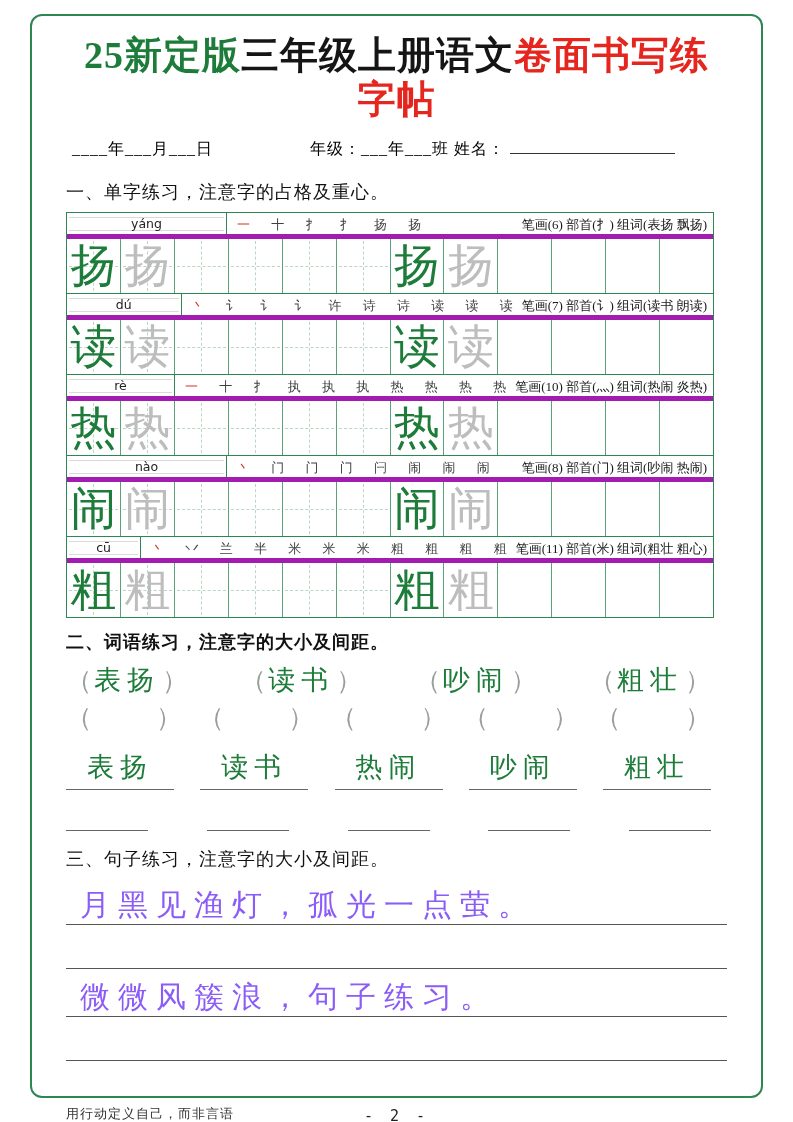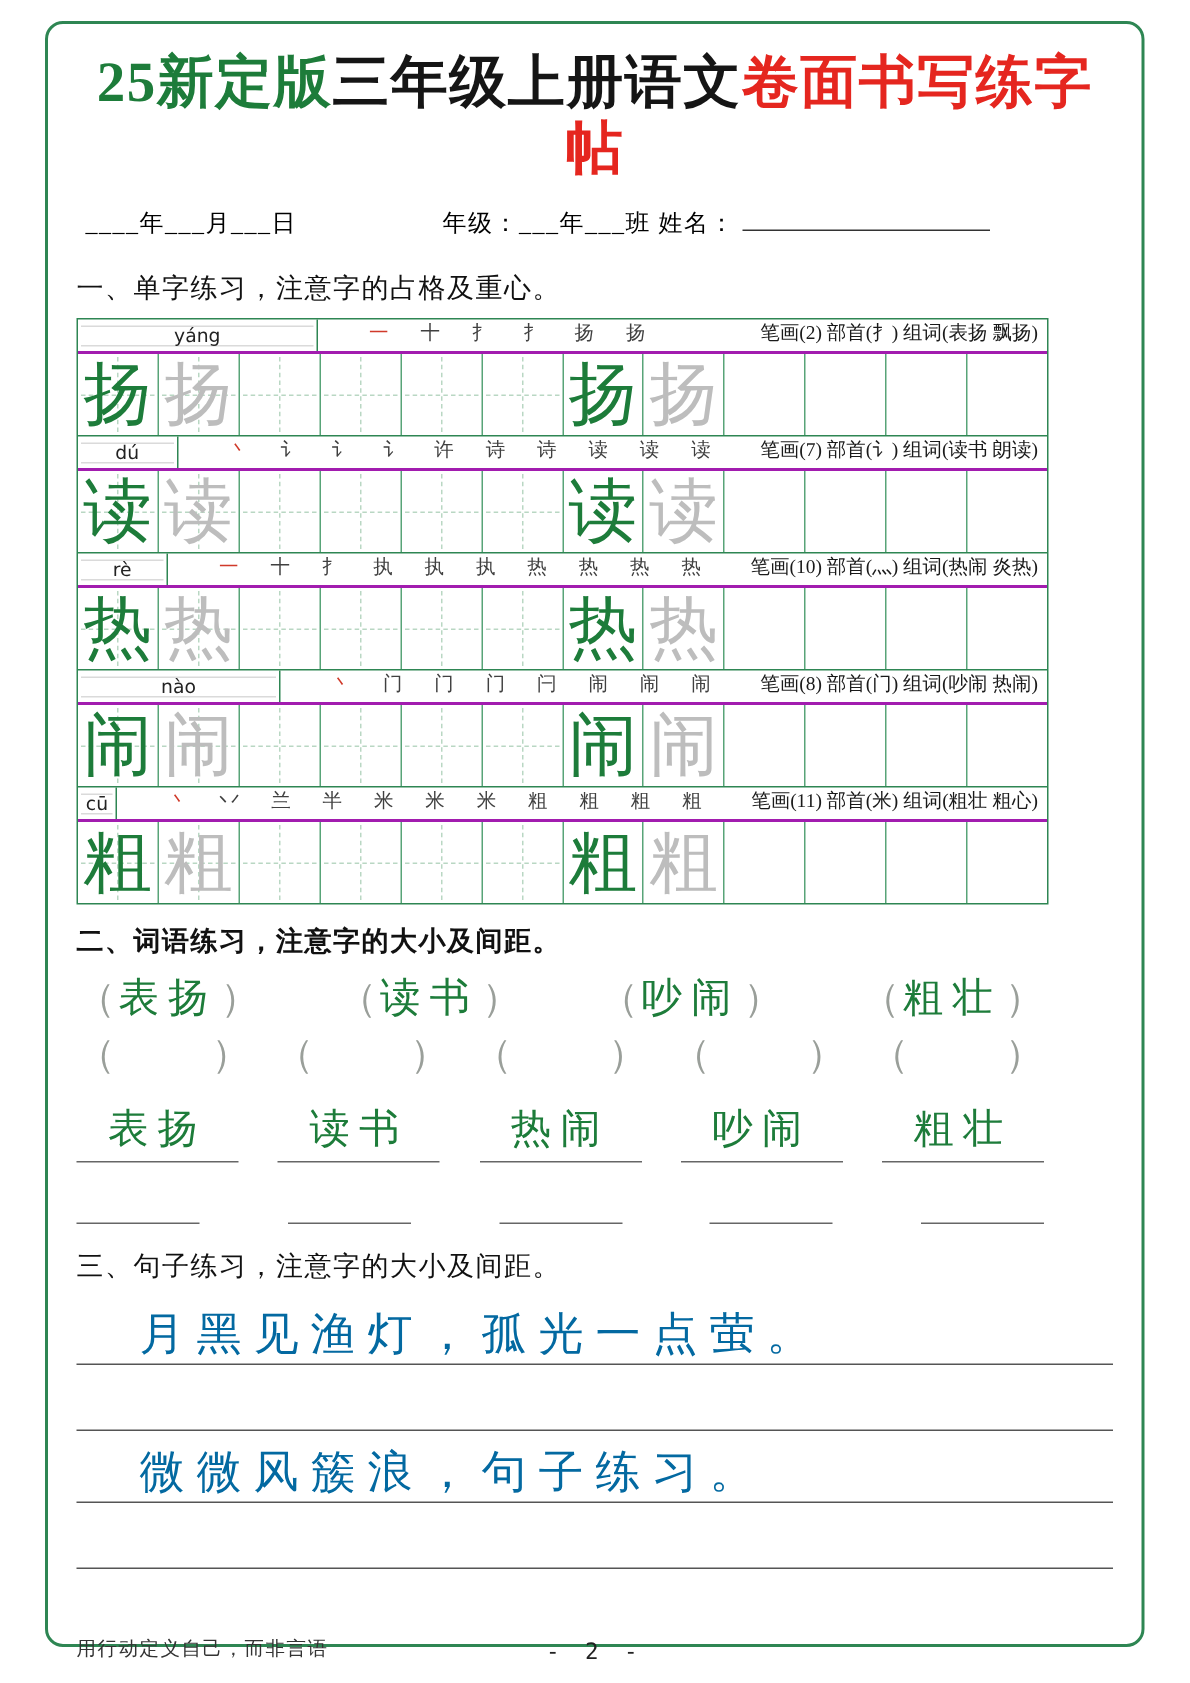--- a/index.html
+++ b/index.html
@@ -1,39 +1,39 @@
 <!DOCTYPE html>
 <html><head>
 <meta charset="utf-8">
 <style>
   html,body{margin:0;padding:0;background:#fff;}
   .page{position:relative;width:793px;height:1122px;background:#ffffff;overflow:hidden;
         font-family:"Liberation Serif","DejaVu Serif",serif;color:#222;}
   .frame{position:absolute;left:30px;right:30px;top:14px;bottom:24px;
-         border:2px solid #2e8653;border-radius:12px;padding:12px 19px;box-sizing:border-box;}
+         border:2px solid #2e8653;border-radius:12px;padding:12px 34px;box-sizing:border-box;}
   
   .title{margin:6px 0 0 0;text-align:center;font-size:38px;font-weight:bold;letter-spacing:1px;line-height:1.15;}
   .t-green{color:#1d7c3a;}
   .t-black{color:#151515;}
   .t-red{color:#e5261f;}
   
   .date-line{margin-top:16px;font-size:16px;color:#000000;letter-spacing:1px;}
   .dl-left{margin-left:6px;}
   .dl-grade{margin-left:92px;}
   .name-underline{display:inline-block;width:165px;border-bottom:1px solid #333;height:16px;vertical-align:baseline;}
   
   .sec-heading{font-size:18px;color:#111;letter-spacing:1px;}
   .sh1{margin-top:20px;}
   .sh2{margin-top:12px;font-weight:bold;}
   .sh3{margin-top:16px;}
   
   .char-table{margin-top:8px;width:648px;border:1px solid #2e8653;box-sizing:border-box;background:#fff;}
   .block{border-bottom:1px solid #2e8653;}
   .block:last-child{border-bottom:none;}
-  .strip{display:flex;align-items:flex-start;height:21px;border-bottom:2px solid #a21caf;font-size:13px;gap:24px;}
+  .strip{display:flex;align-items:flex-end;height:21px;border-bottom:5px solid #a21caf;font-size:13px;}
   .pinyin-box{position:relative;width:160px;height:100%;border-right:1px solid #2e8653;box-sizing:border-box;
               display:flex;align-items:center;justify-content:center;}
   .pline{position:absolute;left:2px;right:2px;height:1px;background:#dadada;}
   .p1{top:4px;} .p2{bottom:3px;}
   .pinyin{position:relative;font-family:"DejaVu Sans","Liberation Sans",sans-serif;font-size:12.5px;color:#222;z-index:1;background:transparent;}
   .strokes{padding-left:10px;letter-spacing:9px;font-size:13px;color:#404040;white-space:nowrap;}
   .strokes::first-letter{color:#d03a2a;}
   .info{margin-left:auto;padding-right:6px;font-size:13px;color:#1a1a1a;white-space:nowrap;}
   .cells{display:flex;height:54px;}
   .cell{position:relative;flex:1;border-right:1px solid #58a478;box-sizing:border-box;text-align:center;}
@@ -52,21 +52,21 @@
   .paren{color:#9a9f9a;font-size:26px;}
   .gword{color:#1d7c3a;font-size:27px;letter-spacing:6px;padding:0 2px;}
   .b-spacer{display:inline-block;width:64px;}
   .w-under{display:inline-block;min-width:96px;text-align:center;border-bottom:1px solid #666;
            padding:0 6px 4px 6px;font-size:27px;letter-spacing:6px;color:#1d7c3a;}
   .blank-under{display:inline-block;width:82px;height:14px;border-bottom:1px solid #666;}
   
   .sentence-area{margin-top:6px;}
   .sline{border-bottom:1px solid #555;height:48px;display:flex;align-items:flex-end;padding-left:14px;box-sizing:border-box;}
   .sline.blank{height:44px;}
-  .gsent{color:#0369a1;font-size:30px;letter-spacing:8px;line-height:1.1;padding-bottom:3px;margin-left:28px;}
+  .gsent{color:#8b5cf6;font-size:30px;letter-spacing:8px;line-height:1.1;padding-bottom:3px;}
   
   .footer{position:relative;margin-top:42px;height:22px;font-size:13px;color:#333;}
   .motto{position:absolute;left:0;top:2px;letter-spacing:1px;}
   .pagenum{position:absolute;left:0;right:0;top:4px;text-align:center;
            font-family:"DejaVu Sans Mono","Liberation Mono",monospace;font-size:15px;letter-spacing:4px;color:#222;}
 </style>
 </head>
 <body>
 
 <div class="page">
@@ -84,21 +84,21 @@
 
     <div class="char-table" id="charTable">
         <div class="block">
           <div class="strip">
             <div class="pinyin-box">
               <i class="pline p1"></i>
               <i class="pline p2"></i>
               <span class="pinyin">yáng</span>
             </div>
             <div class="strokes">一 十 扌 扌 扬 扬</div>
-            <div class="info">笔画(2)  部首(扌)  组词(表扬  飘扬)</div>
+            <div class="info">笔画(6)  部首(扌)  组词(表扬  飘扬)</div>
           </div>
           <div class="cells">
             <div class="cell tian">
               <span class="gchar">扬</span>
             </div>
             <div class="cell tian">
               <span class="tchar">扬</span>
             </div>
             <div class="cell tian"></div>
             <div class="cell tian"></div>

